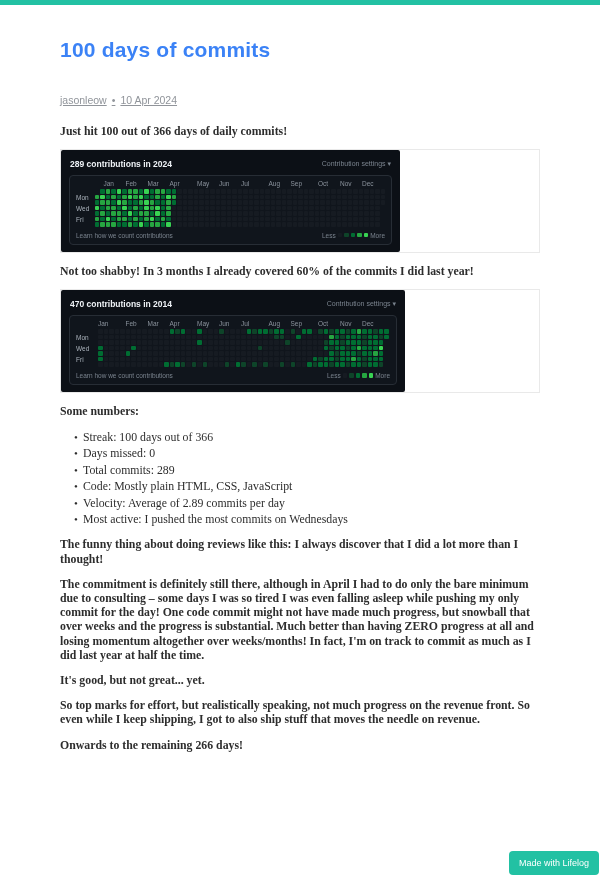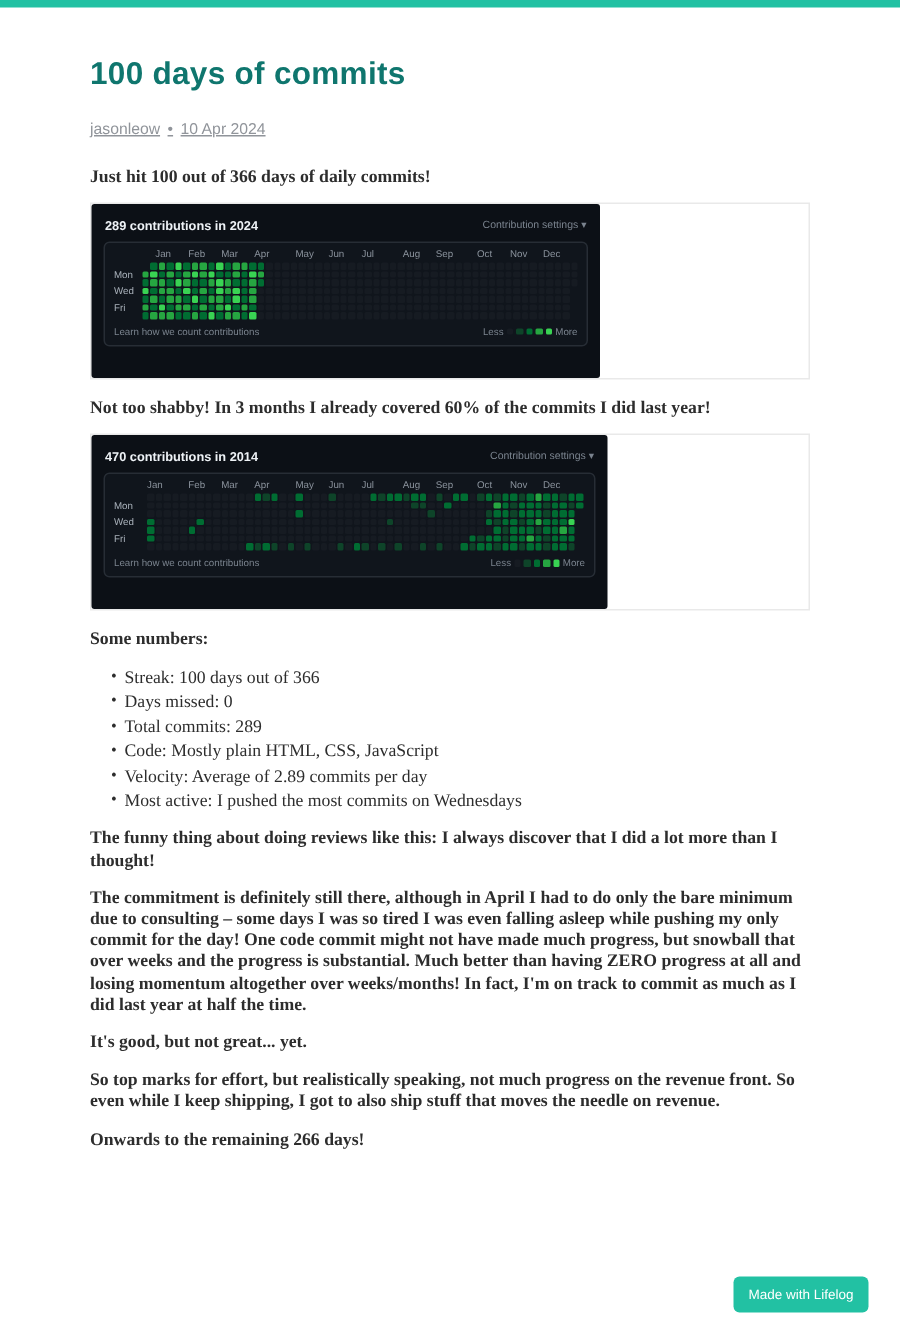--- a/index.html
+++ b/index.html
@@ -1,27 +1,27 @@
 <!DOCTYPE html>
 <html><head>
 <meta charset="utf-8">
 <style>
   html,body{margin:0;padding:0;width:600px;height:886px;background:#ffffff;overflow:hidden;position:relative;}
   body{font-family:"Liberation Serif",serif;color:#2d2d2d;}
   .top-bar{position:absolute;top:0;left:0;width:600px;height:5px;background:#22c1a3;}
   .content{width:480px;margin:0 auto;padding-top:38px;}
-  h1.page-title{font-family:"Liberation Sans",sans-serif;font-size:21px;font-weight:700;color:#0f766e;margin:0 0 18px 0;letter-spacing:.2px;}
+  h1.page-title{font-family:"Liberation Sans",sans-serif;font-size:21px;font-weight:700;color:#3b82f6;margin:0 0 32px 0;letter-spacing:.2px;}
   .byline{font-family:"Liberation Sans",sans-serif;font-size:10.5px;color:#90949a;margin:0 0 18px 0;text-decoration:underline;}
   .byline .sep{margin:0 5px;}
   p.body-text{font-size:11.8px;line-height:14.2px;margin:0 0 11px 0;font-weight:bold;}
   a.inline-link{color:#3a72a4;text-decoration:none;cursor:pointer;}
 
   
   figure.graph-figure{margin:0 0 11px 0;border:1px solid #e9e9e9;}
-  .graph-card{background:#0c1016;border-radius:2px;padding:6px 8px 21px 8px;font-family:"Liberation Sans",sans-serif;}
+  .graph-card{background:#0c1016;border-radius:2px;padding:6px 8px 7px 8px;font-family:"Liberation Sans",sans-serif;}
   .graph-card.w2{width:328px;}
   .graph-card.w1{width:323px;}
   .card-head{display:flex;justify-content:space-between;align-items:center;height:12px;margin:2px 1px 5px 1px;}
   .card-title{font-size:8.5px;font-weight:700;color:#eef2f6;}
   .settings-btn{font-size:7px;color:#7a838e;cursor:pointer;background:none;border:none;padding:0;font-family:"Liberation Sans",sans-serif;}
   .panel{background:#10151c;border:1px solid #272d35;border-radius:4px;padding:4px 6px 4px 6px;}
   .months-row{position:relative;height:9px;margin-left:22px;}
   .months-row span{position:absolute;top:0;font-size:6.5px;color:#8a929c;}
   .graph-body{display:flex;}
   .day-col{position:relative;width:22px;height:38px;}
@@ -41,21 +41,21 @@
   .legend .cell{width:4.5px;height:4.5px;}
 
   
   ul.num-list{list-style:none;margin:2px 0 11px 0;padding:0 0 0 14px;}
   ul.num-list > li{font-size:11.8px;line-height:14.2px;margin-bottom:2.3px;position:relative;padding-left:9px;}
   ul.num-list > li::before{content:"\2022";position:absolute;left:0;top:0;font-size:11px;}
   ul.sub-list{list-style:none;margin:3px 0 1px 0;padding:0 0 0 17px;}
   ul.sub-list > li{margin-bottom:2.3px;position:relative;padding-left:10px;}
   ul.sub-list > li::before{content:"\25CB";position:absolute;left:0;top:0.5px;font-size:8px;color:#2d2d2d;}
 
-  .lifelog-badge{position:absolute;right:21px;bottom:11px;background:#22c1a3;color:#ffffff;font-family:"Liberation Sans",sans-serif;font-size:9px;padding:7px 10px;border-radius:4px;border:none;cursor:pointer;}
+  .lifelog-badge{position:absolute;right:1px;bottom:11px;background:#22c1a3;color:#ffffff;font-family:"Liberation Sans",sans-serif;font-size:9px;padding:7px 10px;border-radius:4px;border:none;cursor:pointer;}
 </style>
 </head>
 <body>
 
 <div class="top-bar"></div>
 
 <main class="content">
   <h1 class="page-title">100 days of commits</h1>
 
   <p class="byline">

